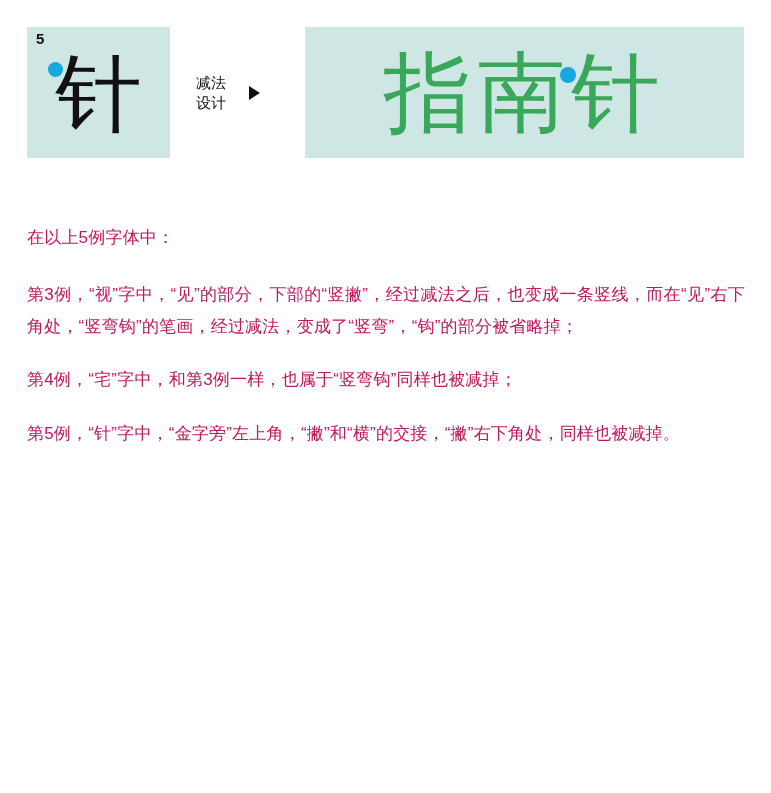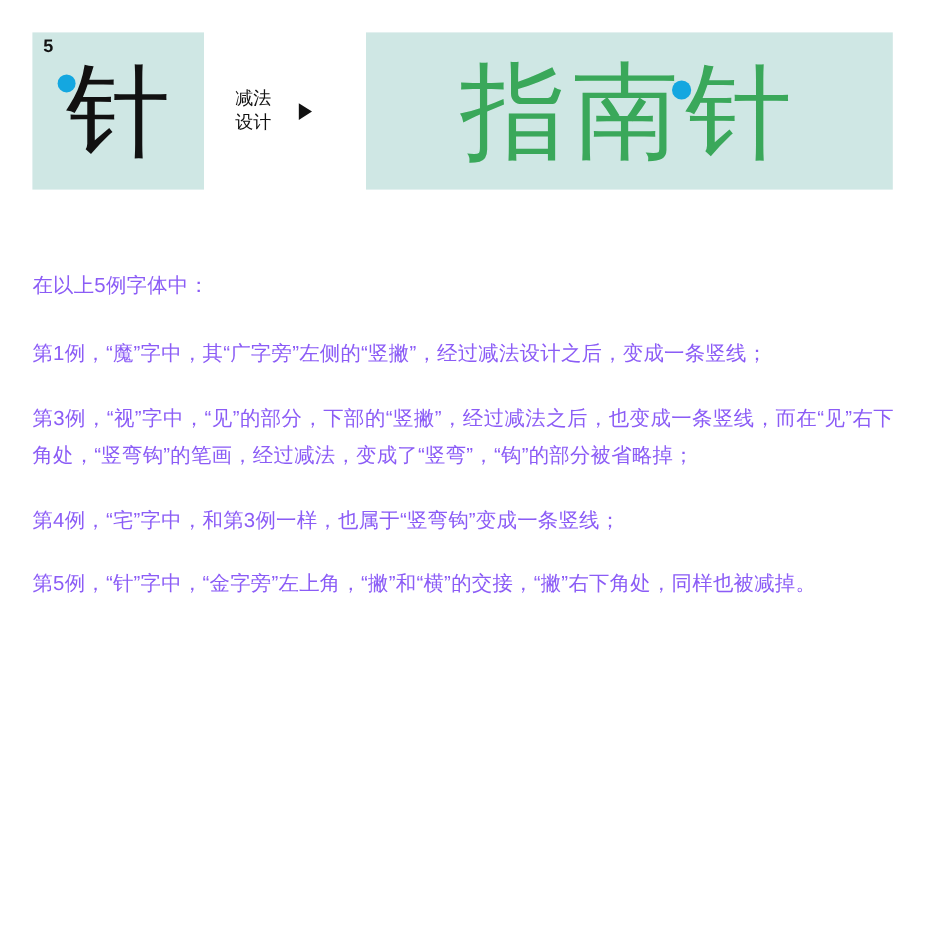--- a/index.html
+++ b/index.html
@@ -142,21 +142,21 @@
   .body-text {
     position: absolute;
     left: 27px;
     top: 222px;
     width: 718px;
   }
 
   .para {
     font-size: 17px;
     line-height: 1.85;
-    color: #8b5cf6;
+    color: #be185d;
     margin: 0 0 22px 0;
     text-align: justify;
     letter-spacing: 0.2px;
   }
 
   .para:last-child {
     margin-bottom: 0;
   }
 
   .para.lead {
@@ -182,19 +182,18 @@
     </div>
 
     <div class="panel-after"></div>
     <div class="glyph-after">指南针</div>
     <div class="dot-after"></div>
 
   </div>
 
   <div class="body-text">
     <p class="para lead">在以上5例字体中：</p>
-    <p class="para">第1例，“魔”字中，其“广字旁”左侧的“竖撇”，经过减法设计之后，变成一条竖线；</p>
     <p class="para">第3例，“视”字中，“见”的部分，下部的“竖撇”，经过减法之后，也变成一条竖线，而在“见”右下角处，“竖弯钩”的笔画，经过减法，变成了“竖弯”，“钩”的部分被省略掉；</p>
-    <p class="para">第4例，“宅”字中，和第3例一样，也属于“竖弯钩”变成一条竖线；</p>
+    <p class="para">第4例，“宅”字中，和第3例一样，也属于“竖弯钩”同样也被减掉；</p>
     <p class="para">第5例，“针”字中，“金字旁”左上角，“撇”和“横”的交接，“撇”右下角处，同样也被减掉。</p>
   </div>
 
 </div>
 
 </body></html>

